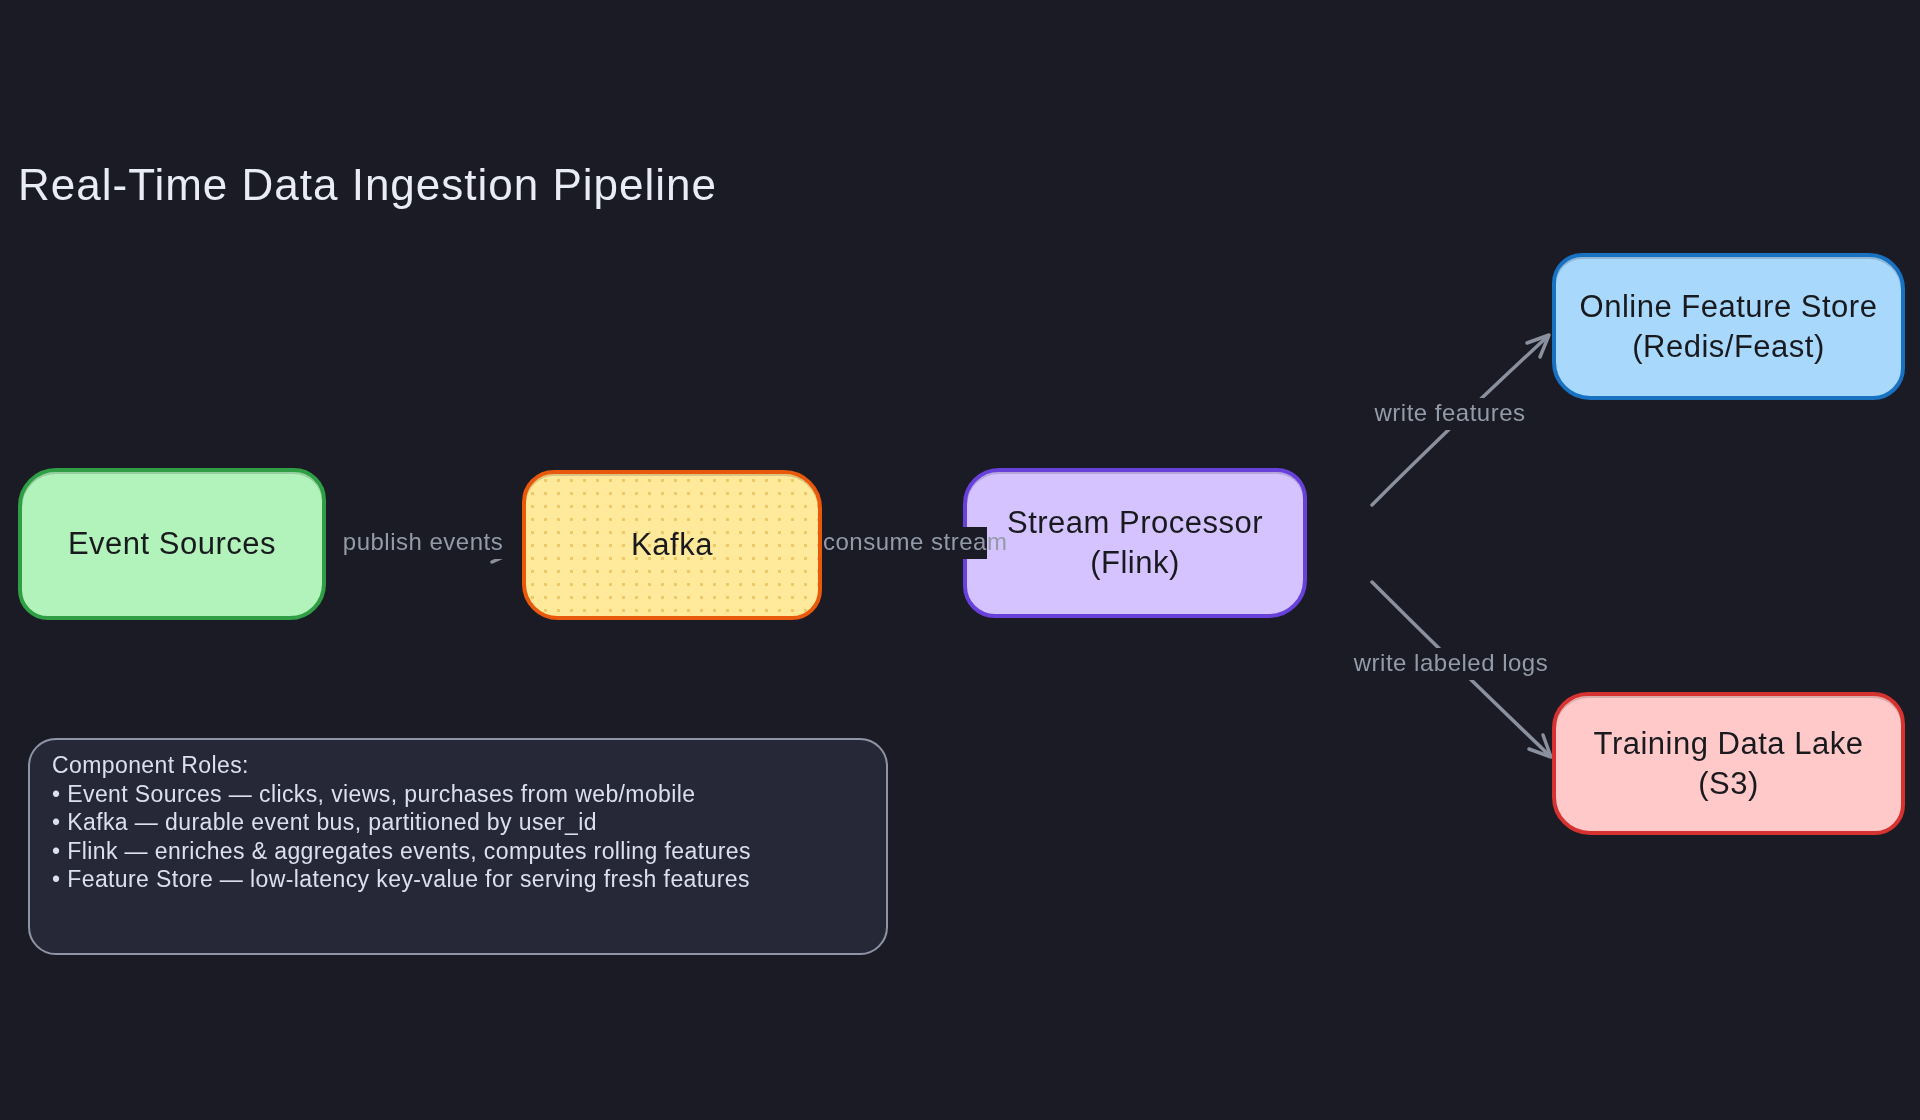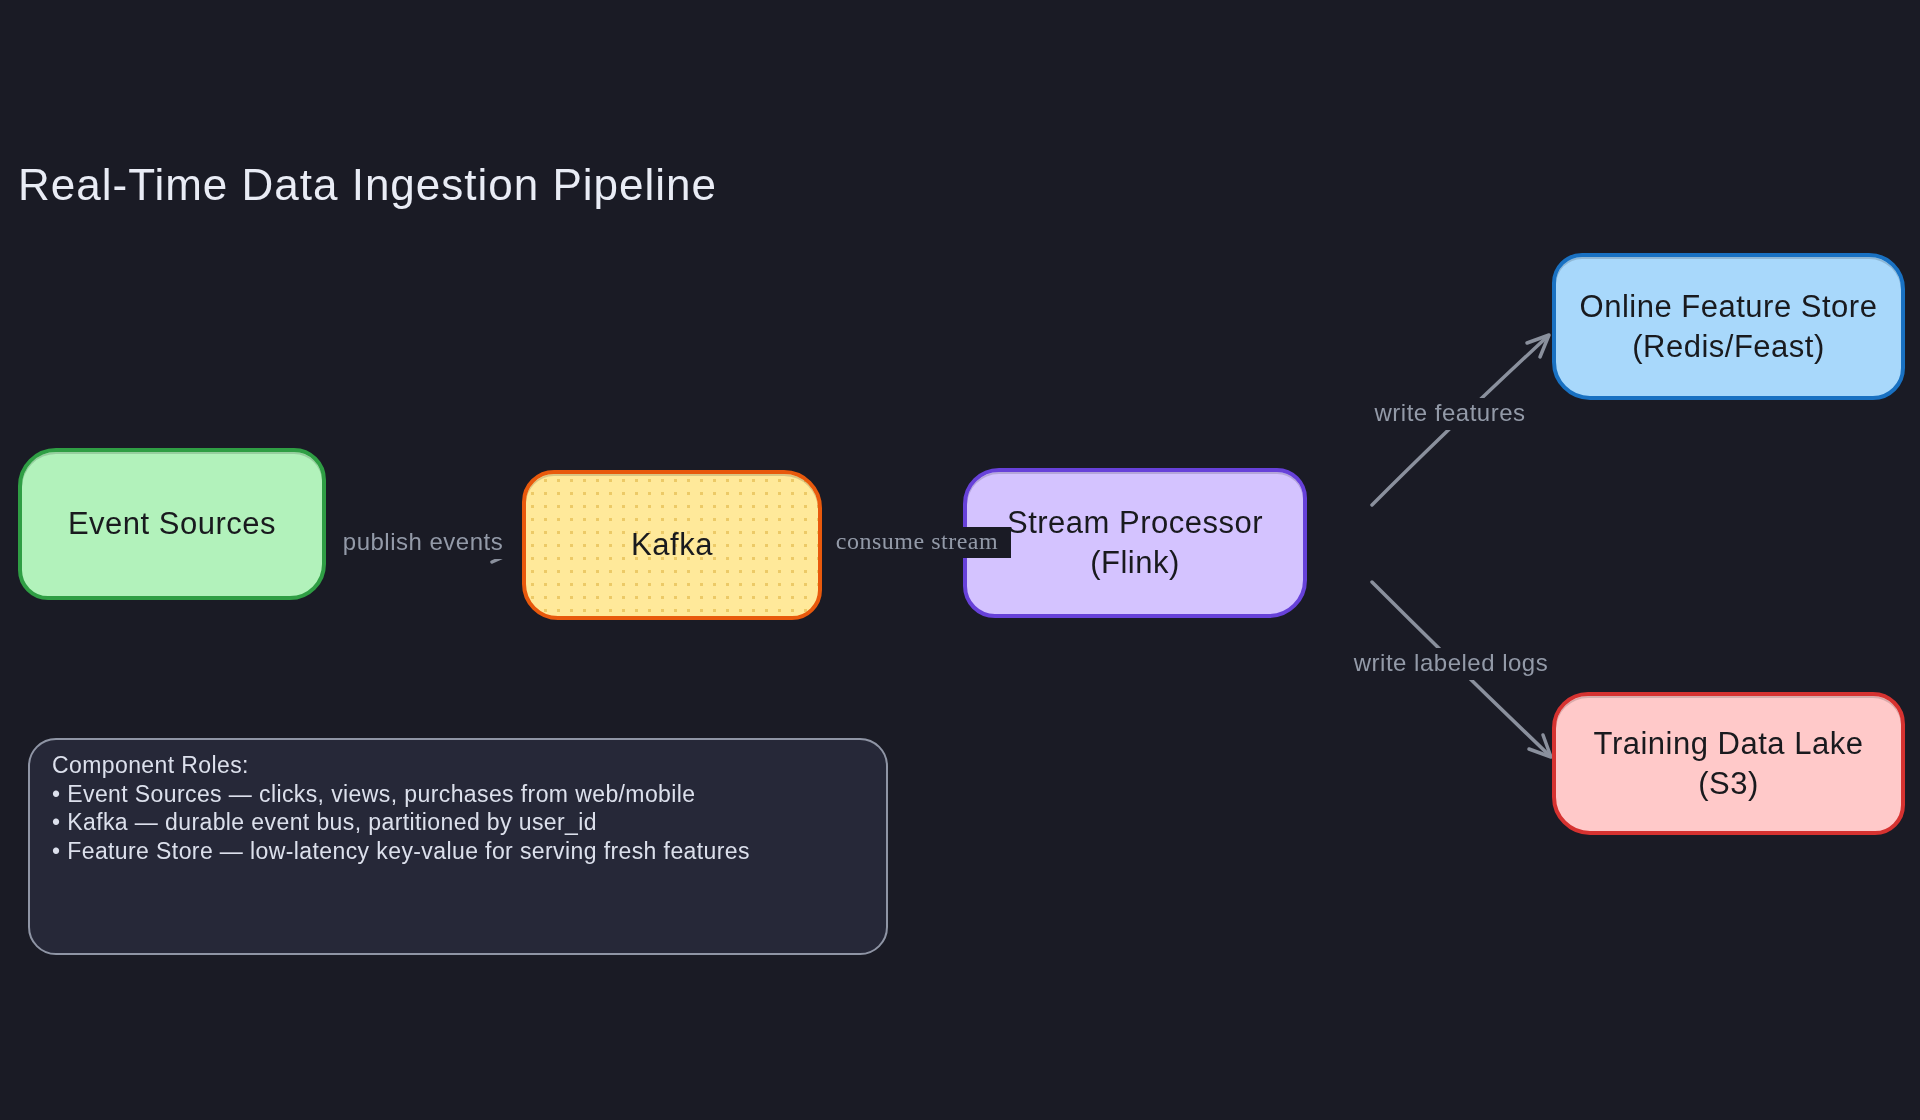--- a/index.html
+++ b/index.html
@@ -32,21 +32,21 @@
     flex-direction: column;
     align-items: center;
     justify-content: center;
     text-align: center;
     font-size: 31px;
     font-weight: normal;
     line-height: 1.28;
     letter-spacing: 0.5px;
     box-shadow: inset 0 2px 0 rgba(0,0,0,0.15);
   }
-  .node-event-sources { left: 18px;  top: 448px; width: 308px; height: 152px; border-radius: 38px 32px 36px 30px; }
+  .node-event-sources { left: 18px;  top: 468px; width: 308px; height: 152px; border-radius: 38px 32px 36px 30px; }
   .node-kafka         { left: 522px; top: 470px; width: 300px; height: 150px; border-radius: 32px 38px 30px 36px; }
   .node-stream        { left: 963px; top: 468px; width: 344px; height: 150px; border-radius: 36px 30px 38px 32px; }
   .node-feature-store { left: 1552px; top: 253px; width: 353px; height: 147px; border-radius: 30px 36px 32px 38px; }
   .node-data-lake     { left: 1552px; top: 692px; width: 353px; height: 143px; border-radius: 36px 32px 30px 38px; }
   .node-dots {
     background-image: radial-gradient(rgba(201,143,9,0.35) 1.6px, rgba(0,0,0,0) 1.8px);
     background-size: 13px 13px;
   }
   .edges-svg {
     position: absolute;
@@ -64,21 +64,21 @@
     position: absolute;
     font-size: 24px;
     letter-spacing: 0.5px;
     color: var(--edge-label-color, #939aa8);
     background: var(--canvas-bg, #1a1b25);
     text-align: center;
     white-space: nowrap;
     padding: 1px 0 3px 0;
   }
   .edge-label-1 { left: 328px;  top: 527px; width: 190px; text-align: center; }
-  .edge-label-2 { left: 823px;  top: 527px; width: 188px; font-family: Liberation Serif, serif; }
+  .edge-label-2 { left: 823px;  top: 527px; width: 164px; }
   .edge-label-3 { left: 1352px; top: 398px; width: 196px; }
   .edge-label-4 { left: 1341px; top: 648px; width: 220px; }
   .notes-box {
     position: absolute;
     left: 28px;
     top: 738px;
     width: 860px;
     height: 217px;
     box-sizing: border-box;
     background: var(--notes-bg, #262838);
@@ -136,16 +136,17 @@
 
   <div class="edge-label edge-label-1">publish events</div>
   <div class="edge-label edge-label-2">consume stream</div>
   <div class="edge-label edge-label-3">write features</div>
   <div class="edge-label edge-label-4">write labeled logs</div>
 
   <div class="notes-box">
     <div class="notes-heading">Component Roles:</div>
     <div class="notes-line">• Event Sources — clicks, views, purchases from web/mobile</div>
     <div class="notes-line">• Kafka — durable event bus, partitioned by user_id</div>
+    <div class="notes-line">• Flink — enriches &amp; aggregates events, computes rolling features</div>
     <div class="notes-line">• Feature Store — low-latency key-value for serving fresh features</div>
   </div>
 
 </div>
 
 </body></html>

